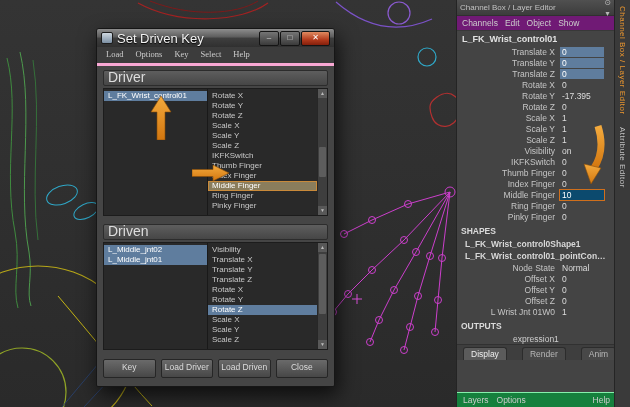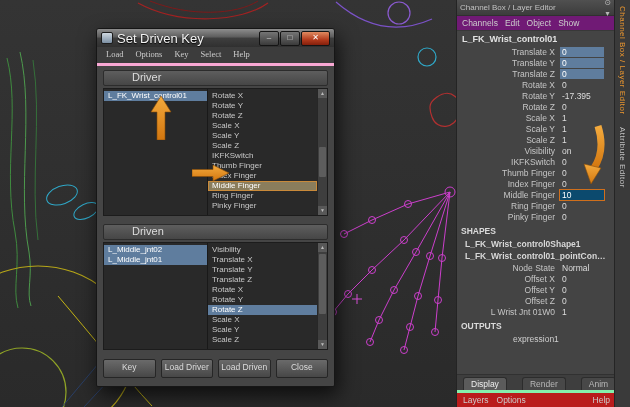--- a/index.html
+++ b/index.html
@@ -26,22 +26,22 @@
   .win-btn{width:18px;height:13px;border:1px solid #141414;border-radius:2px;color:#ddd;
            font-size:8px;line-height:11px;text-align:center;
            background:linear-gradient(#757575,#3a3a3a);}
   .win-btn.close{width:27px;color:#fff;
            background:linear-gradient(#e08a60,#b23a1c 60%,#841f0c);}
   .menubar{height:16px;flex:0 0 16px;background:#3c3c3c;border-bottom:3px solid #f9a8d4;
            display:flex;padding:0 3px;font-family:Liberation Serif, serif;}
   .menu-item{font-size:8.5px;color:#cccccc;padding:2px 6px;white-space:nowrap;}
   .dlg-body{flex:1;display:flex;flex-direction:column;padding:4px 6px 8px;}
   .frame-header{height:14px;flex:0 0 14px;border:1px solid #2c2c2c;border-radius:2px;
-                background:linear-gradient(#5e5e5e,#464646);color:#ddd;font-size:11px;
-                line-height:13px;padding-left:28px;}
+                background:linear-gradient(#5e5e5e,#464646);color:#ddd;font-size:14px;
+                line-height:13px;padding-left:4px;}
   .listbox{margin-top:2px;background:#292929;border:1px solid #1c1c1c;display:flex;}
   .listbox.driver{height:126px;flex:0 0 126px;}
   .listbox.driven{height:106px;flex:0 0 106px;}
   .obj-pane{width:103px;border-right:1px solid #191919;padding:2px 0;overflow:hidden;}
   .attr-pane{flex:1;padding:2px 10px 2px 0;position:relative;overflow:hidden;}
   .lrow{height:10px;line-height:10px;font-size:8px;color:#c8c8c8;padding:0 4px;white-space:nowrap;}
   .lrow.blue{background:#5f7d9e;color:#fff;}
   .lrow.tan{background:#8a7d5c;color:#fff;box-shadow:inset 0 0 0 1px #c98a3a;}
   .scroll{position:absolute;right:0;top:0;bottom:0;width:9px;background:#3e3e3e;
           border-left:1px solid #272727;display:flex;flex-direction:column;}
@@ -79,22 +79,22 @@
   .cb-value.orange{background:#0c4a6e;box-shadow:0 0 0 1px #d06f1c;color:#fff;}
   .cb-section{font-weight:bold;color:#dadada;padding:4px 0 2px 4px;}
   .cb-node{font-weight:bold;color:#d8d8d8;padding:1px 10px 1px 8px;white-space:nowrap;
            overflow:hidden;text-overflow:ellipsis;}
   .cb-outnode{color:#cfcfcf;padding:1px 0 1px 12px;white-space:nowrap;margin-left:44px;}
   .cb-tabs{height:15px;flex:0 0 15px;background:#3e3e3e;border-top:1px solid #313131;
            display:flex;align-items:flex-end;gap:15px;padding:0 6px;}
   .cb-tab{padding:1px 7px;background:#484848;border:1px solid #2c2c2c;border-bottom:none;
           border-radius:3px 3px 0 0;color:#b8b8b8;}
   .cb-tab.active{background:#5b5b5b;color:#eeeeee;}
-  .cb-bottom{height:14px;flex:0 0 14px;background:#b91c1c;border-top:3px solid #86efac;
-             display:flex;align-items:center;gap:8px;padding:0 6px;color:#cccccc;}
+  .cb-bottom{height:14px;flex:0 0 14px;background:#15803d;border-top:1px solid #86efac;
+             display:flex;align-items:center;gap:8px;padding:0 6px;color:#cccccc;margin-top:32px;}
   .cb-bottom .push-right{margin-left:auto;}
 
   
   .side-strip{position:absolute;right:0;top:0;width:15px;height:407px;z-index:4;
               background:#3a3a3a;border-left:1px solid #252525;display:flex;
               flex-direction:column;align-items:center;}
   .v-tab{writing-mode:vertical-rl;font-size:8px;color:#c0c0c0;padding:6px 0;
          letter-spacing:.5px;white-space:nowrap;}
   .v-tab.active{color:#e8952f;}
 

